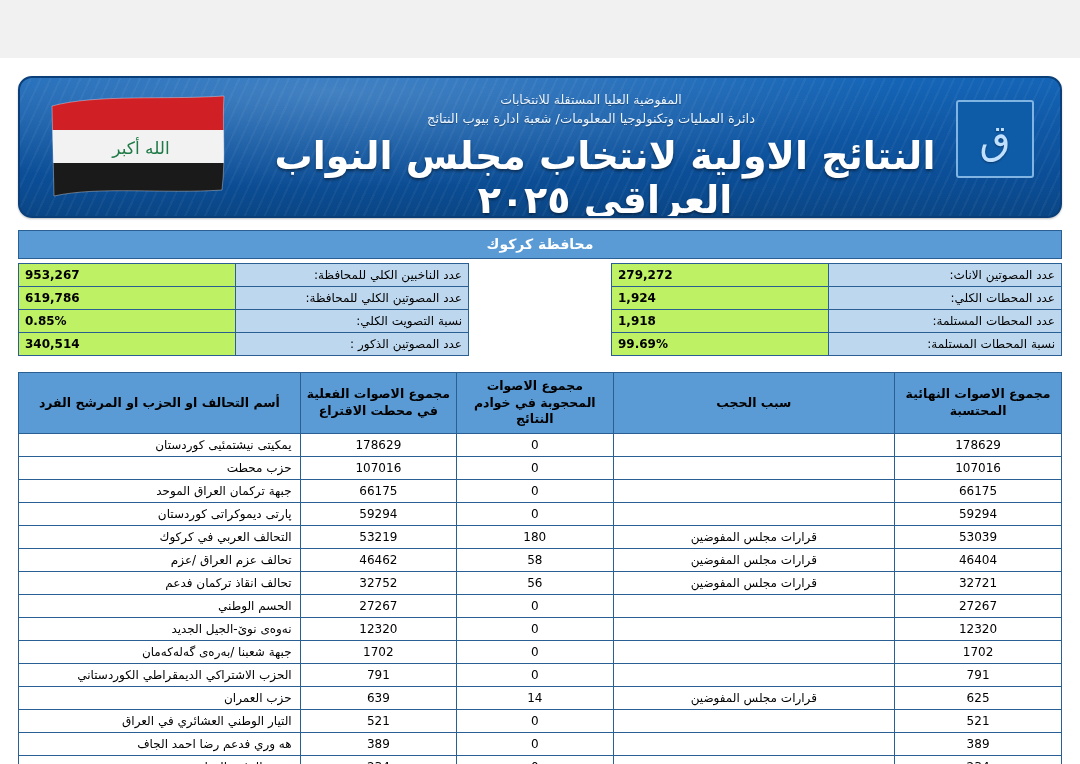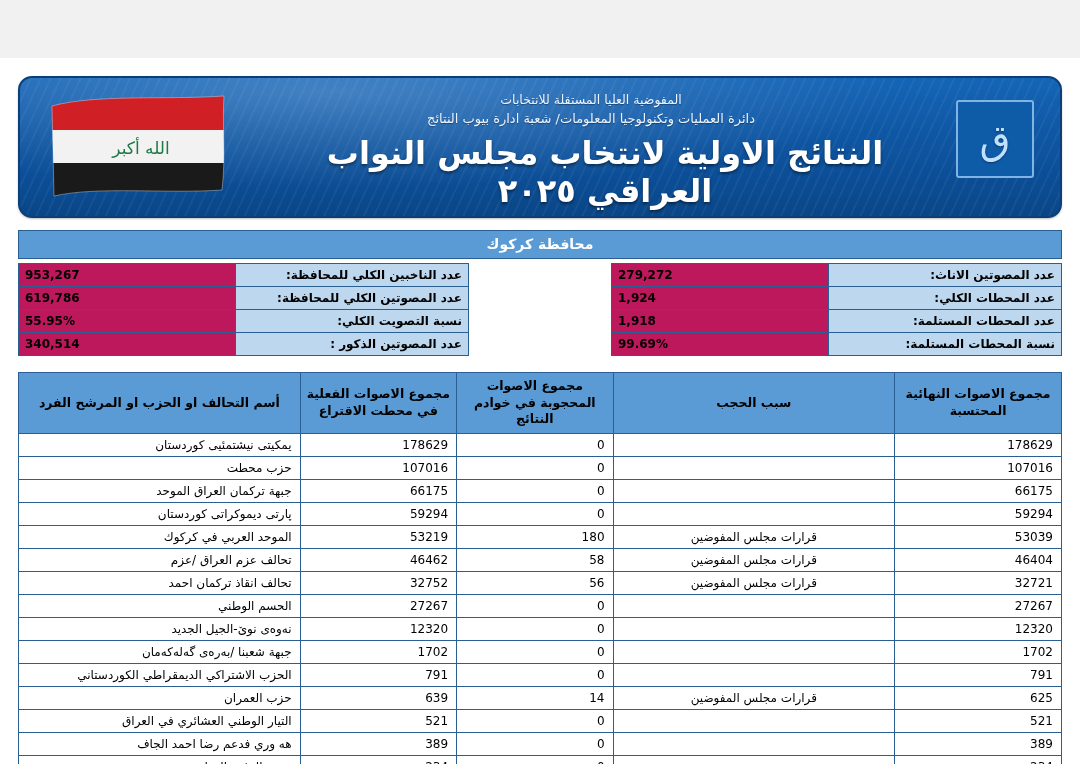--- a/index.html
+++ b/index.html
@@ -83,21 +83,21 @@
     font-size: 13px;
     text-shadow: 0 1px 1px rgba(0,0,0,0.35);
   }
   .banner-title {
     position: absolute;
     top: 56px;
     right: 120px;
     left: 250px;
     text-align: center;
     color: #ffffff;
-    font-size: 32px;
+    font-size: 38px;
     font-weight: bold;
     letter-spacing: 0.5px;
     text-shadow: 0 2px 3px rgba(0,0,0,0.45);
     z-index: 3;
   }
   .flag {
     position: absolute;
     top: 16px;
     left: 26px;
     width: 185px;
@@ -130,25 +130,25 @@
   table.sum {
     width: 100%;
     border-collapse: collapse;
     table-layout: fixed;
   }
   table.sum td {
     border: 1px solid #2a5f94;
     height: 20px;
     font-size: 12px;
     padding: 1px 6px;
-    background: #be185d;
+    background: #bef264;
   }
   table.sum td.lbl {
     background: #bdd7ee;
-    font-weight: bold;
+    font-weight: normal;
     width: 52%;
   }
   table.sum td.val {
     text-align: left;
     direction: ltr;
     font-weight: bold;
     width: 48%;
   }
   .spacer-cell {
     width: 130px;
@@ -175,21 +175,21 @@
     line-height: 1.35;
   }
   table.main td {
     border: 1px solid #2a5f94;
     font-size: 12px;
     height: 20px;
     padding: 1px 8px;
     background: #ffffff;
   }
   td.c-name { text-align: right; }
-  td.c-num  { text-align: right; direction: ltr; }
+  td.c-num  { text-align: center; direction: ltr; }
   td.c-reason { text-align: center; }
 
   .col-total { width: 16%; }
   .col-reason { width: 27%; }
   .col-withheld { width: 15%; }
   .col-actual { width: 15%; }
   .col-entity { width: 27%; }
 </style>
 </head>
 <body>
@@ -236,21 +236,21 @@
           <tr>
             <td class="lbl">عدد الناخبين الكلي للمحافظة:</td>
             <td class="val">953,267</td>
           </tr>
           <tr>
             <td class="lbl">عدد المصوتين الكلي للمحافظة:</td>
             <td class="val">619,786</td>
           </tr>
           <tr>
             <td class="lbl">نسبة التصويت الكلي:</td>
-            <td class="val">55.95%</td>
+            <td class="val">0.85%</td>
           </tr>
           <tr>
             <td class="lbl">عدد المصوتين الذكور :</td>
             <td class="val">340,514</td>
           </tr>
         </tbody>
       </table>
     </div>
 
     <div class="spacer-cell"></div>
@@ -324,35 +324,35 @@
             <td class="c-reason"></td>
             <td class="c-num">0</td>
             <td class="c-num">59294</td>
             <td class="c-name">پارتى ديموكراتى كوردستان</td>
           </tr>
           <tr>
             <td class="c-num">53039</td>
             <td class="c-reason">قرارات مجلس المفوضين</td>
             <td class="c-num">180</td>
             <td class="c-num">53219</td>
-            <td class="c-name">الموحد العربي في كركوك</td>
+            <td class="c-name">التحالف العربي في كركوك</td>
           </tr>
           <tr>
             <td class="c-num">46404</td>
             <td class="c-reason">قرارات مجلس المفوضين</td>
             <td class="c-num">58</td>
             <td class="c-num">46462</td>
             <td class="c-name">تحالف عزم العراق /عزم</td>
           </tr>
           <tr>
             <td class="c-num">32721</td>
             <td class="c-reason">قرارات مجلس المفوضين</td>
             <td class="c-num">56</td>
             <td class="c-num">32752</td>
-            <td class="c-name">تحالف انقاذ تركمان احمد</td>
+            <td class="c-name">تحالف انقاذ تركمان فدعم</td>
           </tr>
           <tr>
             <td class="c-num">27267</td>
             <td class="c-reason"></td>
             <td class="c-num">0</td>
             <td class="c-num">27267</td>
             <td class="c-name">الحسم الوطني</td>
           </tr>
           <tr>
             <td class="c-num">12320</td>

